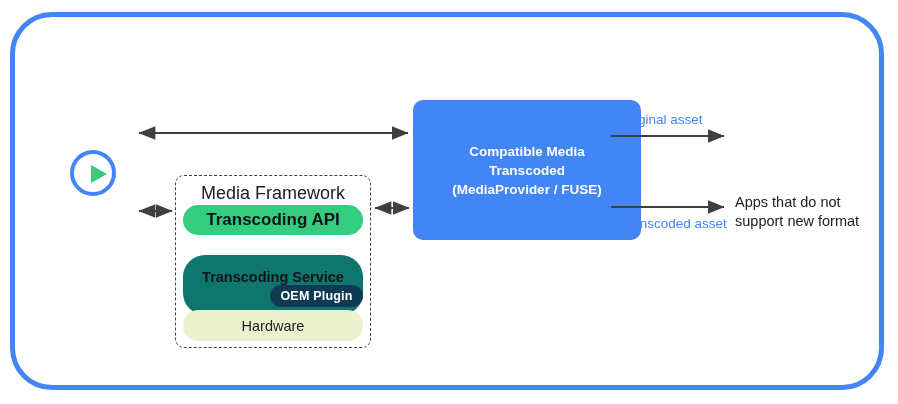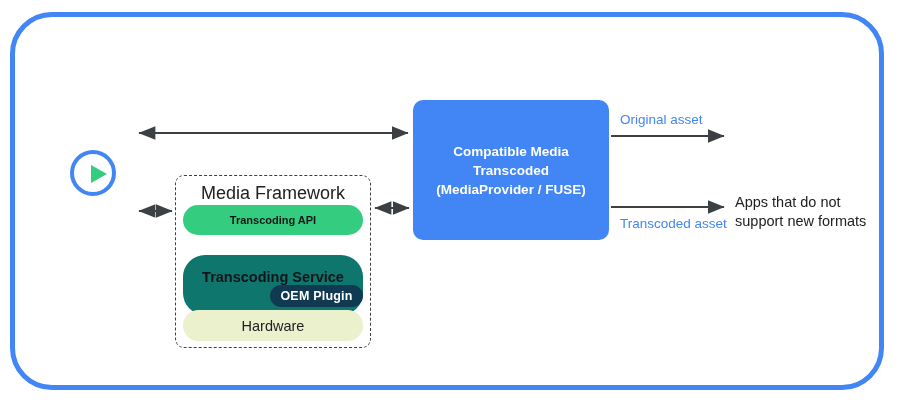--- a/index.html
+++ b/index.html
@@ -44,39 +44,39 @@
     position:absolute;left:175px;top:183px;width:196px;text-align:center;
     font-size:18px;color:#202124;
   }
 
   .pill{
     position:absolute;left:183px;width:180px;border-radius:22px;
     display:flex;align-items:center;justify-content:center;
     box-sizing:border-box;
   }
   .pill-api{top:205px;height:30px;background:#34cd7f;
-    font-size:11px;font-weight:bold;color:#11151a;}
+    font-size:17px;font-weight:bold;color:#11151a;}
   .pill-service{top:243px;height:60px;background:#0f766e;margin-top:12px;}
   .pill-service .svc-label{
     position:absolute;left:0;right:0;top:14px;text-align:center;
     font-size:14.5px;font-weight:bold;color:#11151a;
   }
   .pill-hw{top:310px;height:31px;background:#ebf0cd;
     font-size:14.5px;font-weight:normal;color:#202124;}
 
   .oem-badge{
     position:absolute;left:270px;top:285px;width:93px;height:22px;
     background:#103a52;border-radius:11px;
     display:flex;align-items:center;justify-content:center;
     font-size:12.5px;font-weight:bold;color:#ffffff;letter-spacing:.2px;
   }
 
   
   .cmt-box{
-    position:absolute;left:413px;top:100px;width:196px;height:140px;
+    position:absolute;left:413px;top:100px;width:228px;height:140px;
     background:#4285f4;border-radius:10px;
     display:flex;align-items:center;justify-content:center;
     text-align:center;color:#ffffff;font-size:13.5px;font-weight:bold;
     line-height:19px;padding:0 8px;box-sizing:border-box;
   }
 
   
   .arrows{position:absolute;left:0;top:0;width:898px;height:404px;pointer-events:none;}
 
   
@@ -138,15 +138,15 @@
 
     <line x1="611" y1="136" x2="724" y2="136" stroke="#3c4043" stroke-width="2" marker-end="url(#ah-r)"></line>
 
     <line x1="611" y1="207" x2="724" y2="207" stroke="#3c4043" stroke-width="2" marker-end="url(#ah-r)"></line>
   </svg>
 
   <div class="lbl-blue" style="left:620px;top:112px;">Original asset</div>
   <div class="lbl-blue" style="left:620px;top:216px;">Transcoded asset</div>
 
   <div class="lbl-dark" style="left:735px;top:193px;">Apps that do not
-support new formats</div>
+support new format</div>
 
 </div>
 
 </body></html>

